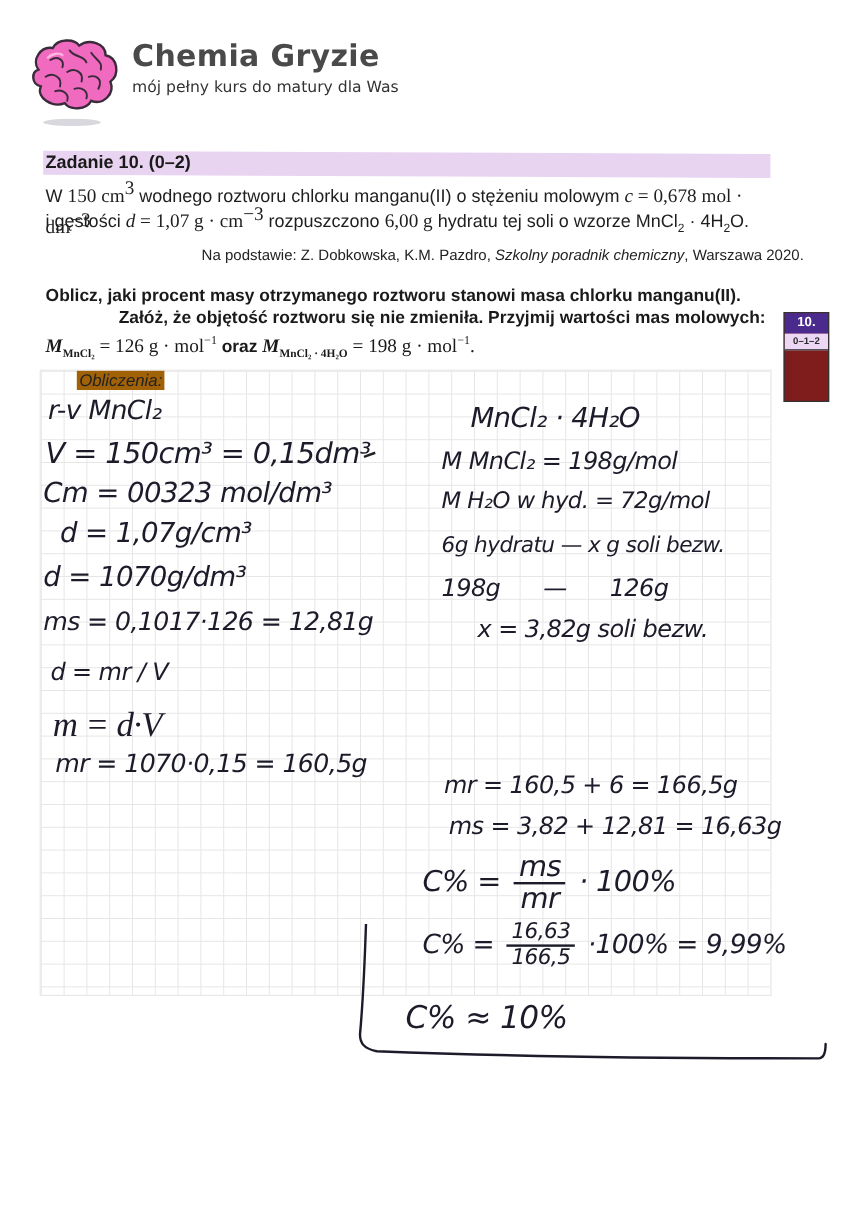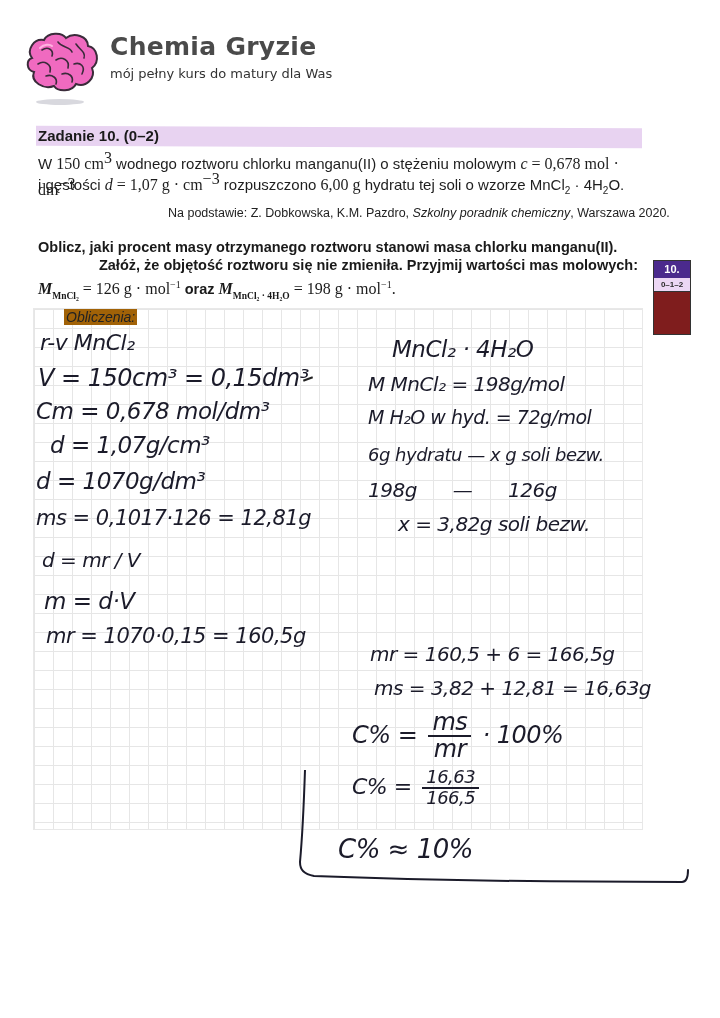--- a/index.html
+++ b/index.html
@@ -97,26 +97,26 @@
 <div class="score-box">
   <div class="num">10.</div>
   <div class="range">0–1–2</div>
 </div>
 
 <div class="grid"></div>
 <div class="calc-label">Obliczenia:</div>
 
 <div class="hw" style="left:40px; top:330px;">r-v MnCl₂</div>
 <div class="hw" style="left:38px; top:364px; font-size:24px;">V = 150cm³ = 0,15dm³</div>
-<div class="hw" style="left:36px; top:398px; font-size:23px;">Cm = 0,678 mol/dm³</div>
+<div class="hw" style="left:36px; top:398px; font-size:23px;">Cm = 00323 mol/dm³</div>
 <div class="hw" style="left:36px; top:432px; font-size:23px;margin-left:14px;">d = 1,07g/cm³</div>
 <div class="hw" style="left:36px; top:468px; font-size:23px;">d = 1070g/dm³</div>
 <div class="hw" style="left:36px; top:506px; font-size:21px;">ms = 0,1017·126 = 12,81g</div>
 <div class="hw" style="left:42px; top:548px; font-size:20px;">d = mr / V</div>
-<div class="hw" style="left:44px; top:588px; font-size:23px;">m = d·V</div>
+<div class="hw" style="left:44px; top:588px; font-size:29px;font-family:Liberation Serif, serif;">m = d·V</div>
 <div class="hw" style="left:46px; top:624px; font-size:21px;">mr = 1070·0,15 = 160,5g</div>
 <div class="dash-mark"></div>
 
 <div class="hw" style="left:392px; top:336px; font-size:23px;">MnCl₂ · 4H₂O</div>
 <div class="hw" style="left:368px; top:372px; font-size:20px;">M MnCl₂ = 198g/mol</div>
 <div class="hw" style="left:368px; top:406px; font-size:19px;">M H₂O w hyd. = 72g/mol</div>
 <div class="hw" style="left:368px; top:444px; font-size:18px;">6g hydratu — x g soli bezw.</div>
 <div class="hw" style="left:368px; top:478px; font-size:20px; word-spacing:30px;text-align:right;">198g — 126g</div>
 <div class="hw" style="left:398px; top:512px; font-size:20px;">x = 3,82g soli bezw.</div>
 <div class="hw" style="left:370px; top:642px; font-size:20px;text-align:right;">mr = 160,5 + 6 = 166,5g</div>
@@ -130,19 +130,20 @@
   </span>
   <span>· 100%</span>
 </div>
 
 <div class="hw" style="left:352px; top:768px; font-size:22px;">
   <span>C% =</span>
   <span class="frac">
     <span class="n" style="font-size:18px;">16,63</span>
     <span class="d" style="font-size:18px;">166,5</span>
   </span>
+  <span>·100% = 9,99%</span>
 </div>
 
 <div class="hw" style="left:338px; top:834px; font-size:26px;">C% ≈ 10%</div>
 
 <svg class="bracket" viewBox="0 0 392 115" width="392" height="115">
   <path d="M7 0 C6 30 4 70 2 92 C2 100 6 104 16 106 C120 110 260 112 384 112 C388 112 390 108 390 100" fill="none" stroke="#1b1b2a" stroke-width="2" stroke-linecap="round"></path>
 </svg>
 
 </body></html>

